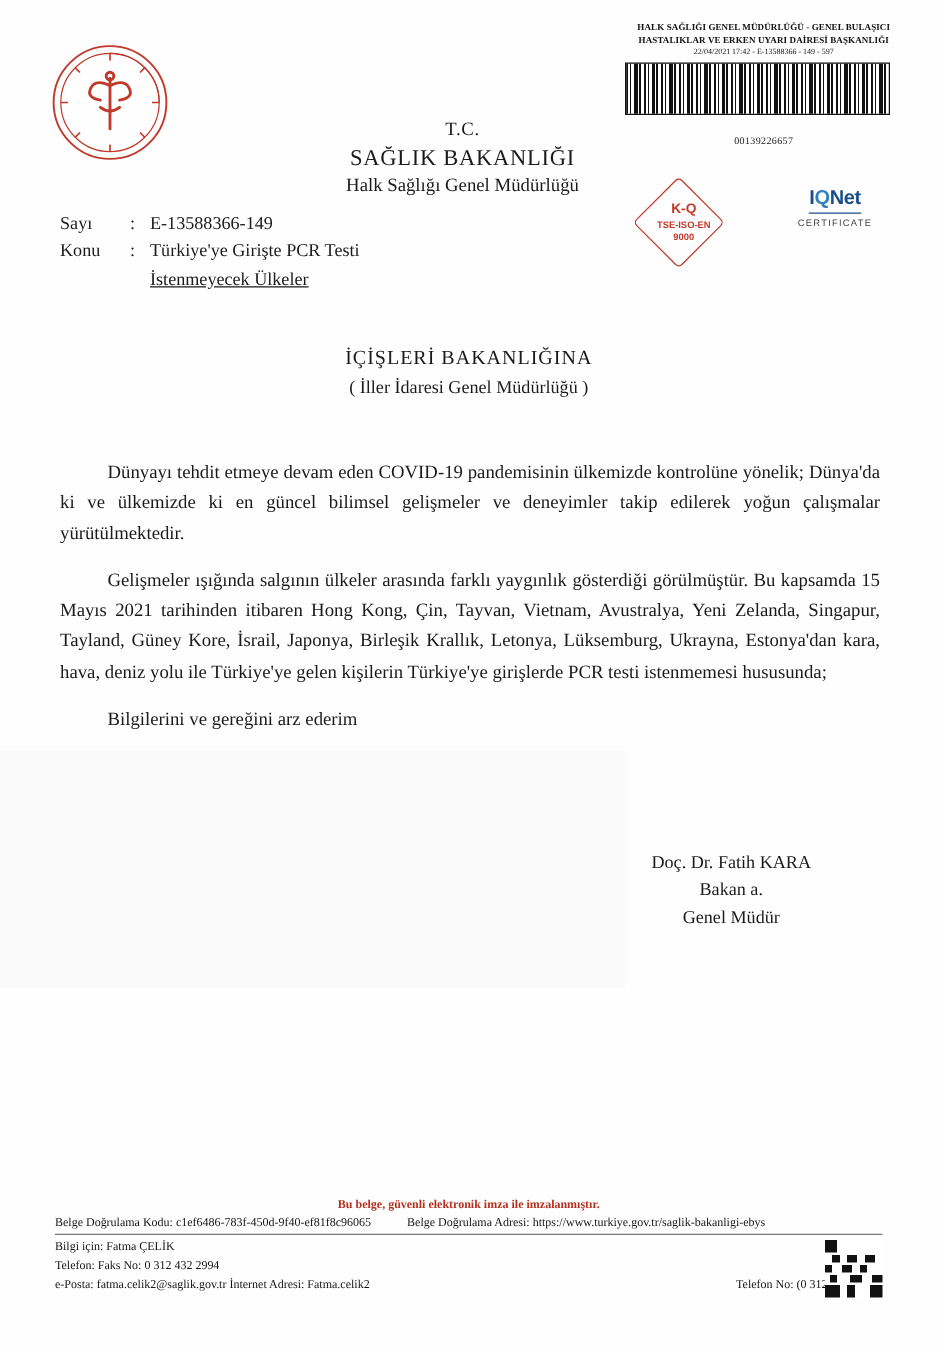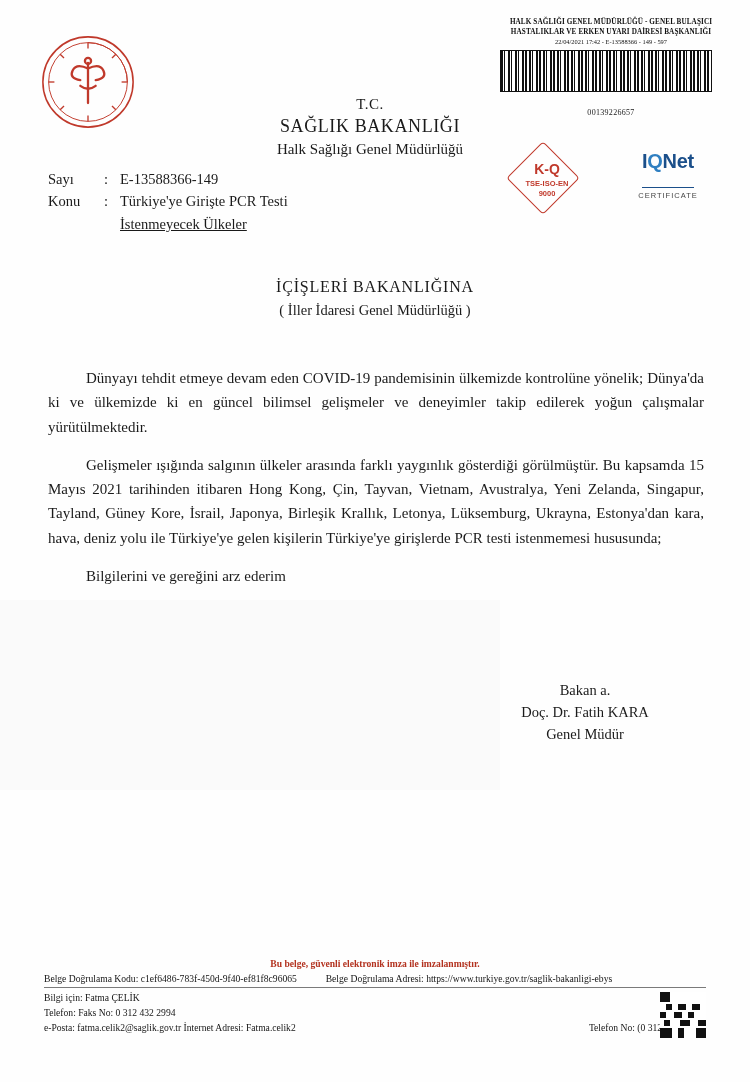--- a/index.html
+++ b/index.html
@@ -133,36 +133,36 @@
     left: 0;
     top: 10px;
     width: 84px;
     text-align: center;
     color: #c0392b;
     font-size: 7.5px;
     font-weight: bold;
     line-height: 1.35;
     font-family: "Liberation Sans", sans-serif;
   }
-  .kq .kqtext .big { font-size: 14px; }
+  .kq .kqtext .big { font-size: 11px; }
   .iqnet {
     position: absolute;
     right: 0;
     top: 2px;
     width: 104px;
     text-align: center;
   }
   .iqnet .brand {
     font-family: "Liberation Sans", sans-serif;
-    font-size: 20px;
+    font-size: 16px;
     font-weight: bold;
     color: #1b4f8a;
     letter-spacing: -0.3px;
     border-bottom: 1.2px solid #1b4f8a;
-    padding-bottom: 14px;
+    padding-bottom: 2px;
     display: inline-block;
   }
   .iqnet .brand .q { color: #2f7fc1; }
   .iqnet .cap {
     font-family: "Liberation Sans", sans-serif;
     font-size: 7.5px;
     color: #444;
     letter-spacing: 1px;
     margin-top: 3px;
   }
@@ -376,22 +376,22 @@
 
   <div class="body-text">
     <p class="indent">Dünyayı tehdit etmeye devam eden COVID-19 pandemisinin ülkemizde kontrolüne yönelik; Dünya'da ki ve ülkemizde ki en güncel bilimsel gelişmeler ve deneyimler takip edilerek yoğun çalışmalar yürütülmektedir.</p>
     <p class="indent">Gelişmeler ışığında salgının ülkeler arasında farklı yaygınlık gösterdiği görülmüştür. Bu kapsamda 15 Mayıs 2021 tarihinden itibaren Hong Kong, Çin, Tayvan, Vietnam, Avustralya, Yeni Zelanda, Singapur, Tayland, Güney Kore, İsrail, Japonya, Birleşik Krallık, Letonya, Lüksemburg, Ukrayna, Estonya'dan kara, hava, deniz yolu ile Türkiye'ye gelen kişilerin Türkiye'ye girişlerde PCR testi istenmemesi hususunda;</p>
     <p class="indent">Bilgilerini ve gereğini arz ederim</p>
   </div>
 
   <div class="scan-band"></div>
 
   <div class="signature">
+    <div>Doç. Dr. Fatih KARA</div>
     <div>Bakan a.</div>
-    <div>Doç. Dr. Fatih KARA</div>
     <div>Genel Müdür</div>
   </div>
 
   <div class="footer">
     <div class="esign">Bu belge, güvenli elektronik imza ile imzalanmıştır.</div>
 
     <div class="foot-doc">
       <span>Belge Doğrulama Kodu:</span>
       <span>c1ef6486-783f-450d-9f40-ef81f8c96065</span>
       <span class="gap"></span>

